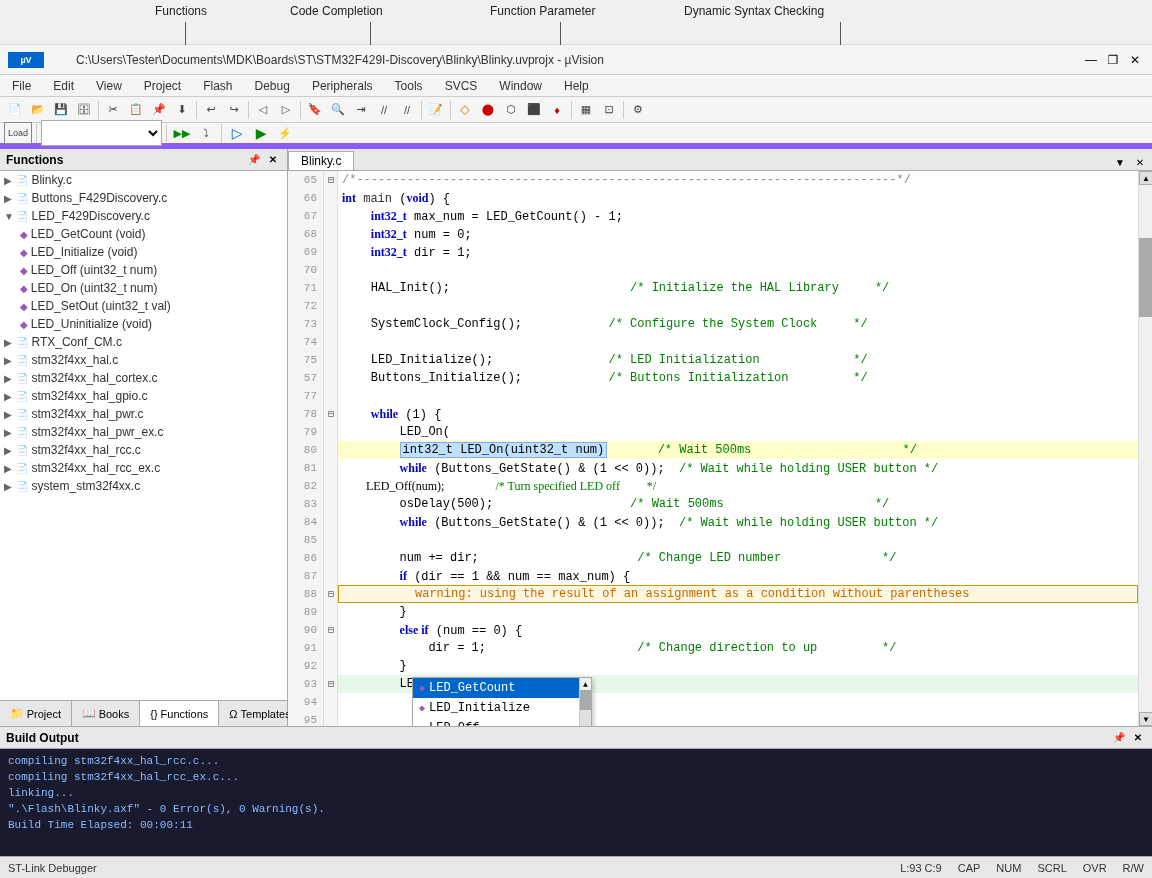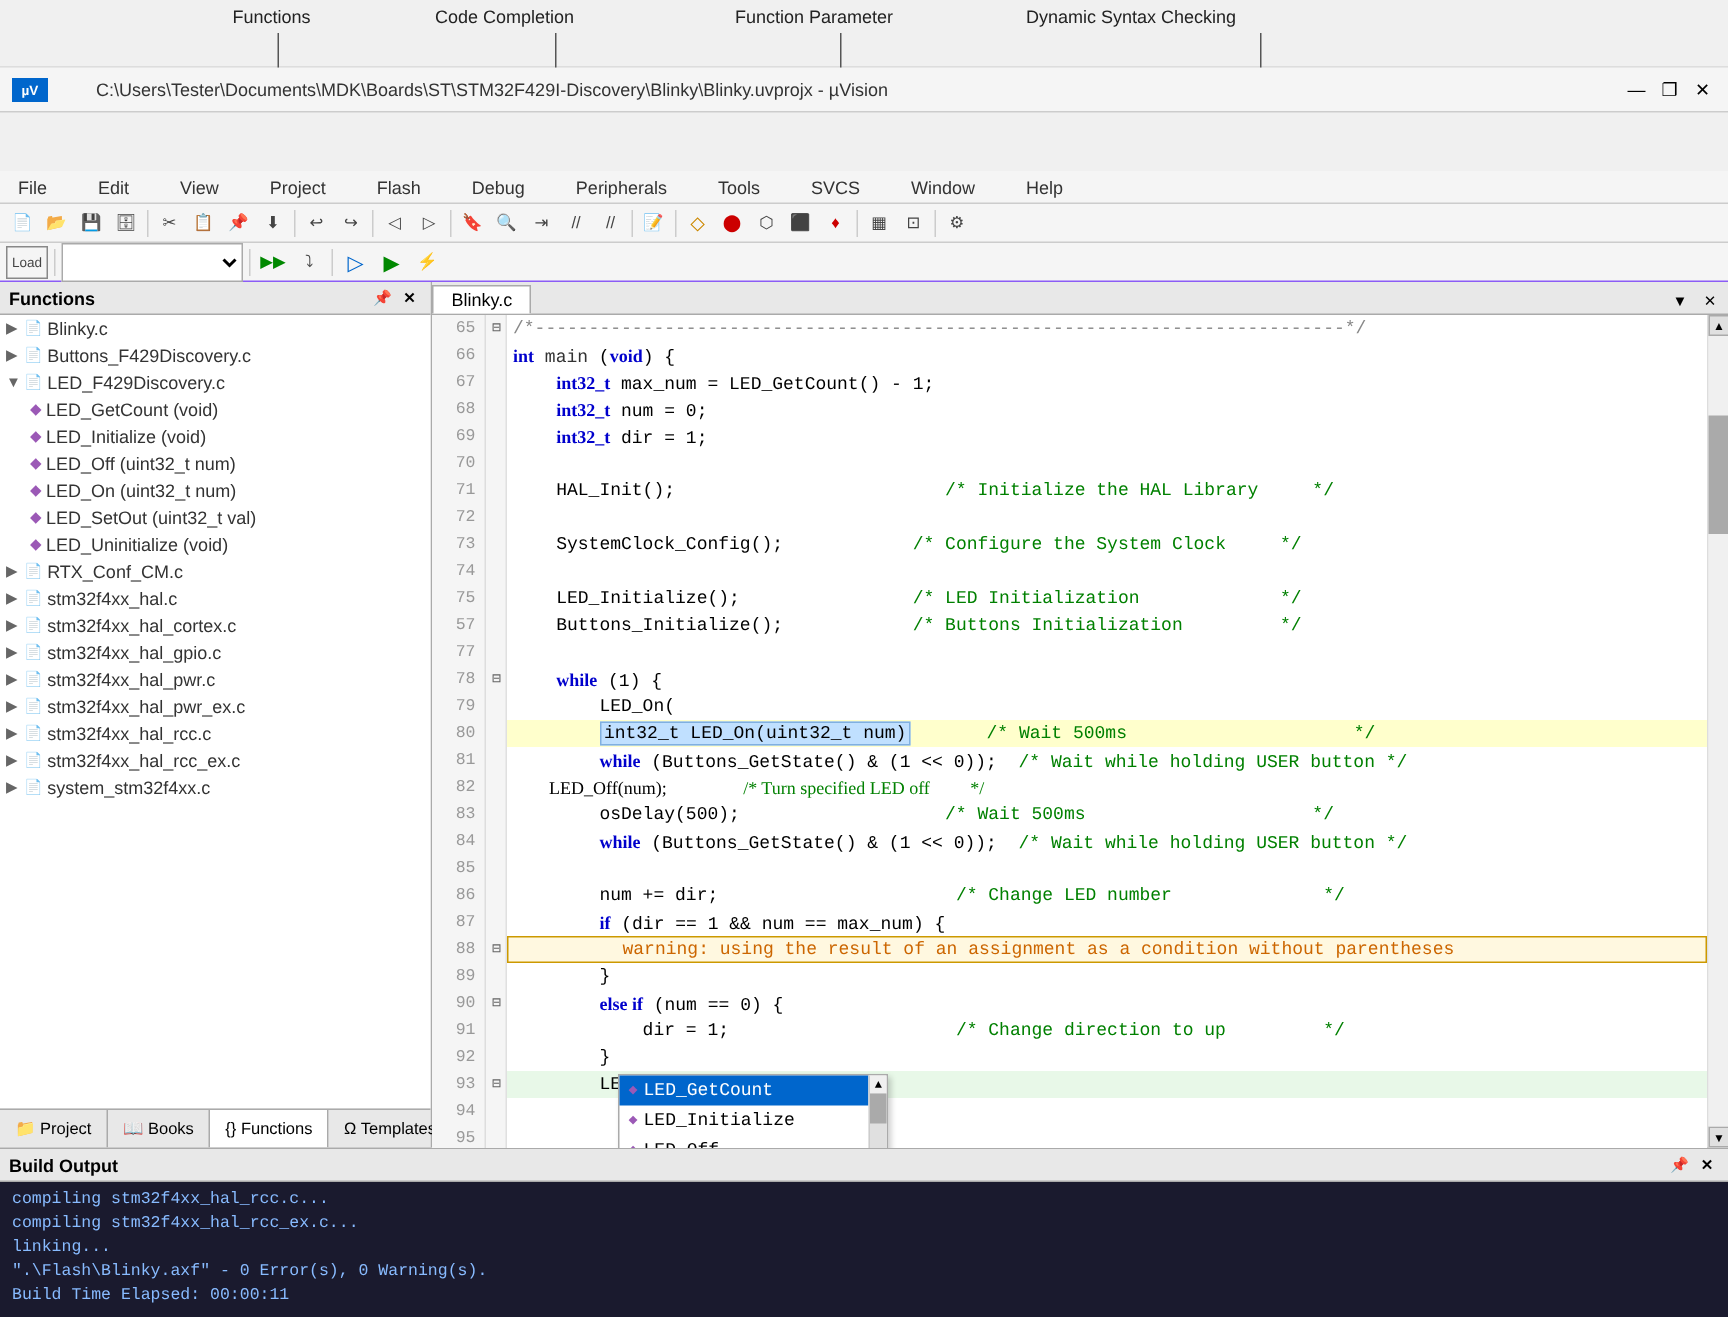--- a/index.html
+++ b/index.html
@@ -9,35 +9,34 @@
     .title-bar {
       background: #f5f5f5;
       border-bottom: 1px solid #ccc;
       height: 30px;
       display: flex;
       align-items: center;
       padding: 0 8px;
       justify-content: space-between;
     }
     .title-bar-left { display: flex; align-items: center; gap: 6px; }
-    .title-icon { width: 24px; height: 16px; background: #0066cc; display: inline-flex; align-items: center; justify-content: center; color: white; font-size: 9px; font-weight: bold; }
+    .title-icon { width: 36px; height: 16px; background: #0066cc; display: inline-flex; align-items: center; justify-content: center; color: white; font-size: 9px; font-weight: bold; }
     .title-text { font-size: 12px; color: #333; margin-left: 26px; }
     .title-controls { display: flex; gap: 4px; }
     .title-btn { width: 18px; height: 18px; border: none; background: transparent; cursor: pointer; font-size: 12px; display: flex; align-items: center; justify-content: center; }
 
     
     .menu-bar {
       background: #f5f5f5;
       border-bottom: 1px solid #ccc;
       height: 22px;
       display: flex;
       align-items: center;
       padding: 0 4px;
-      gap: 18px;
-      margin-top: 39px;
+      gap: 6px;
     }
     .menu-item {
       padding: 2px 8px;
       font-size: 12px;
       cursor: pointer;
       color: #333;
     }
 
     
     .toolbar {
@@ -59,21 +58,21 @@
     }
     .tb-sep { width: 1px; height: 18px; background: #ccc; margin: 0 2px; }
     .tb-dropdown {
       height: 20px; border: 1px solid #aaa; background: white;
       padding: 12px 4px; font-size: 11px; min-width: 120px;
     }
 
     
     .toolbar2 {
       background: #f5f5f5;
-      border-bottom: 1px solid #8b5cf6;
+      border-bottom: 6px solid #8b5cf6;
       height: 26px;
       display: flex;
       align-items: center;
       padding: 0 4px;
       gap: 2px;
     }
 
     
     .main-layout {
       display: flex;

